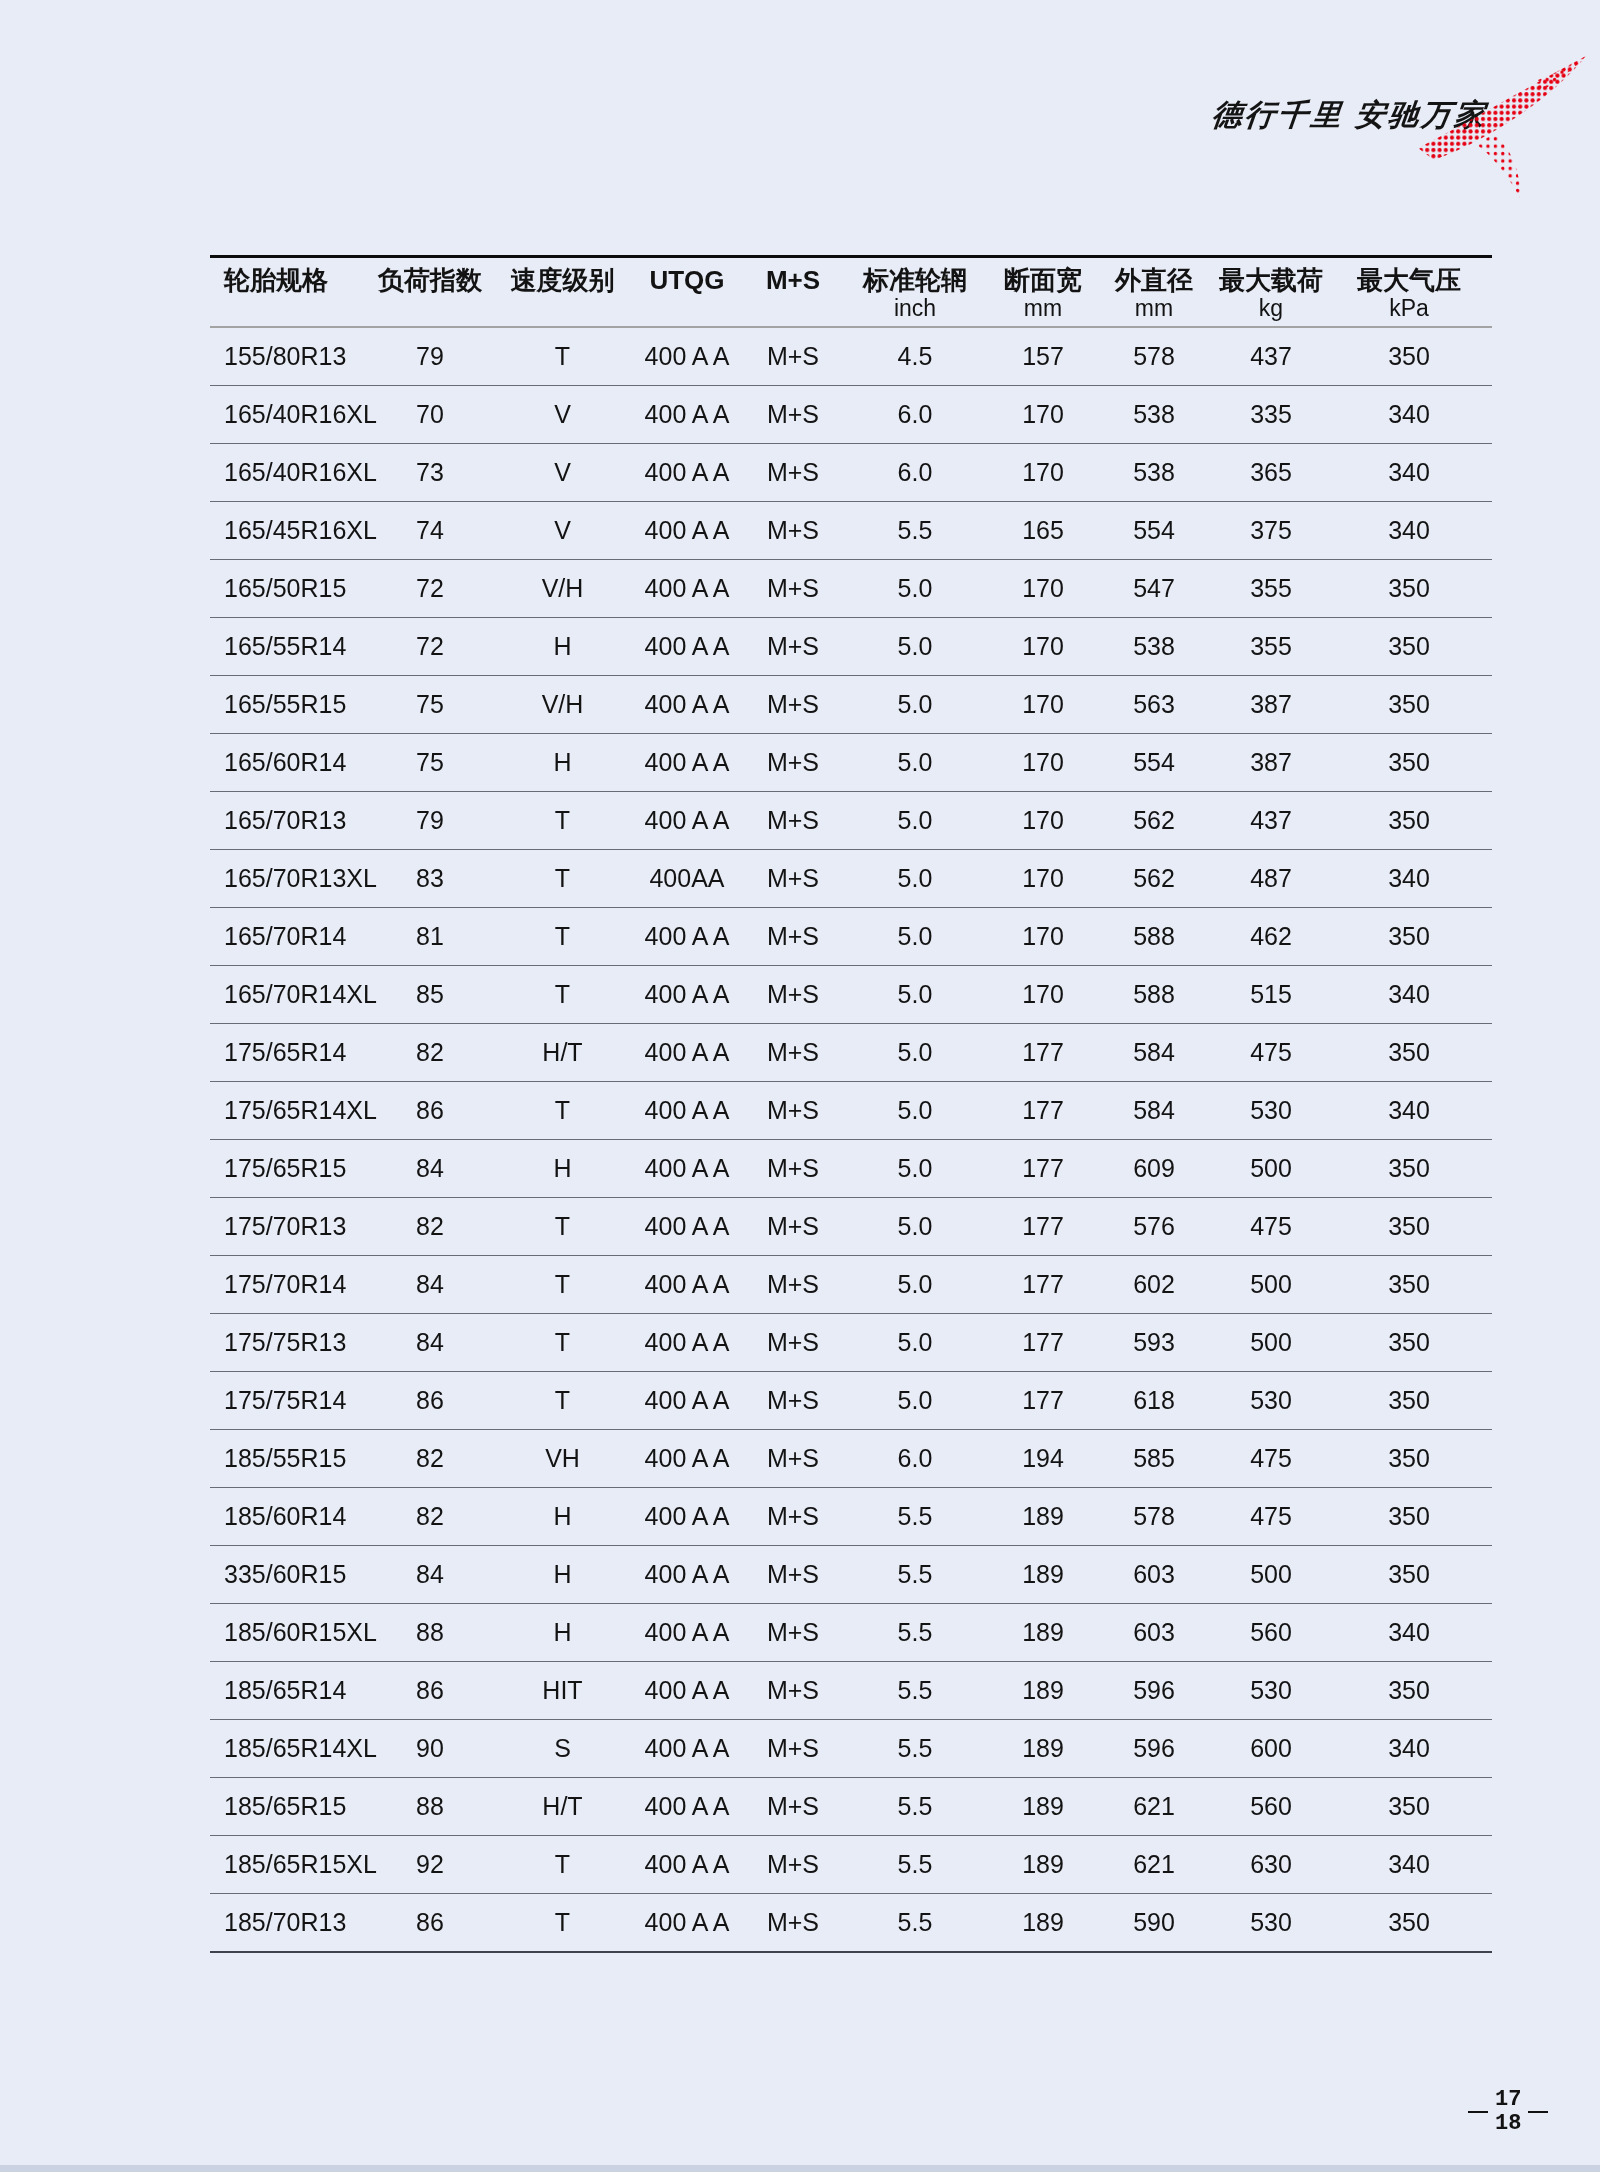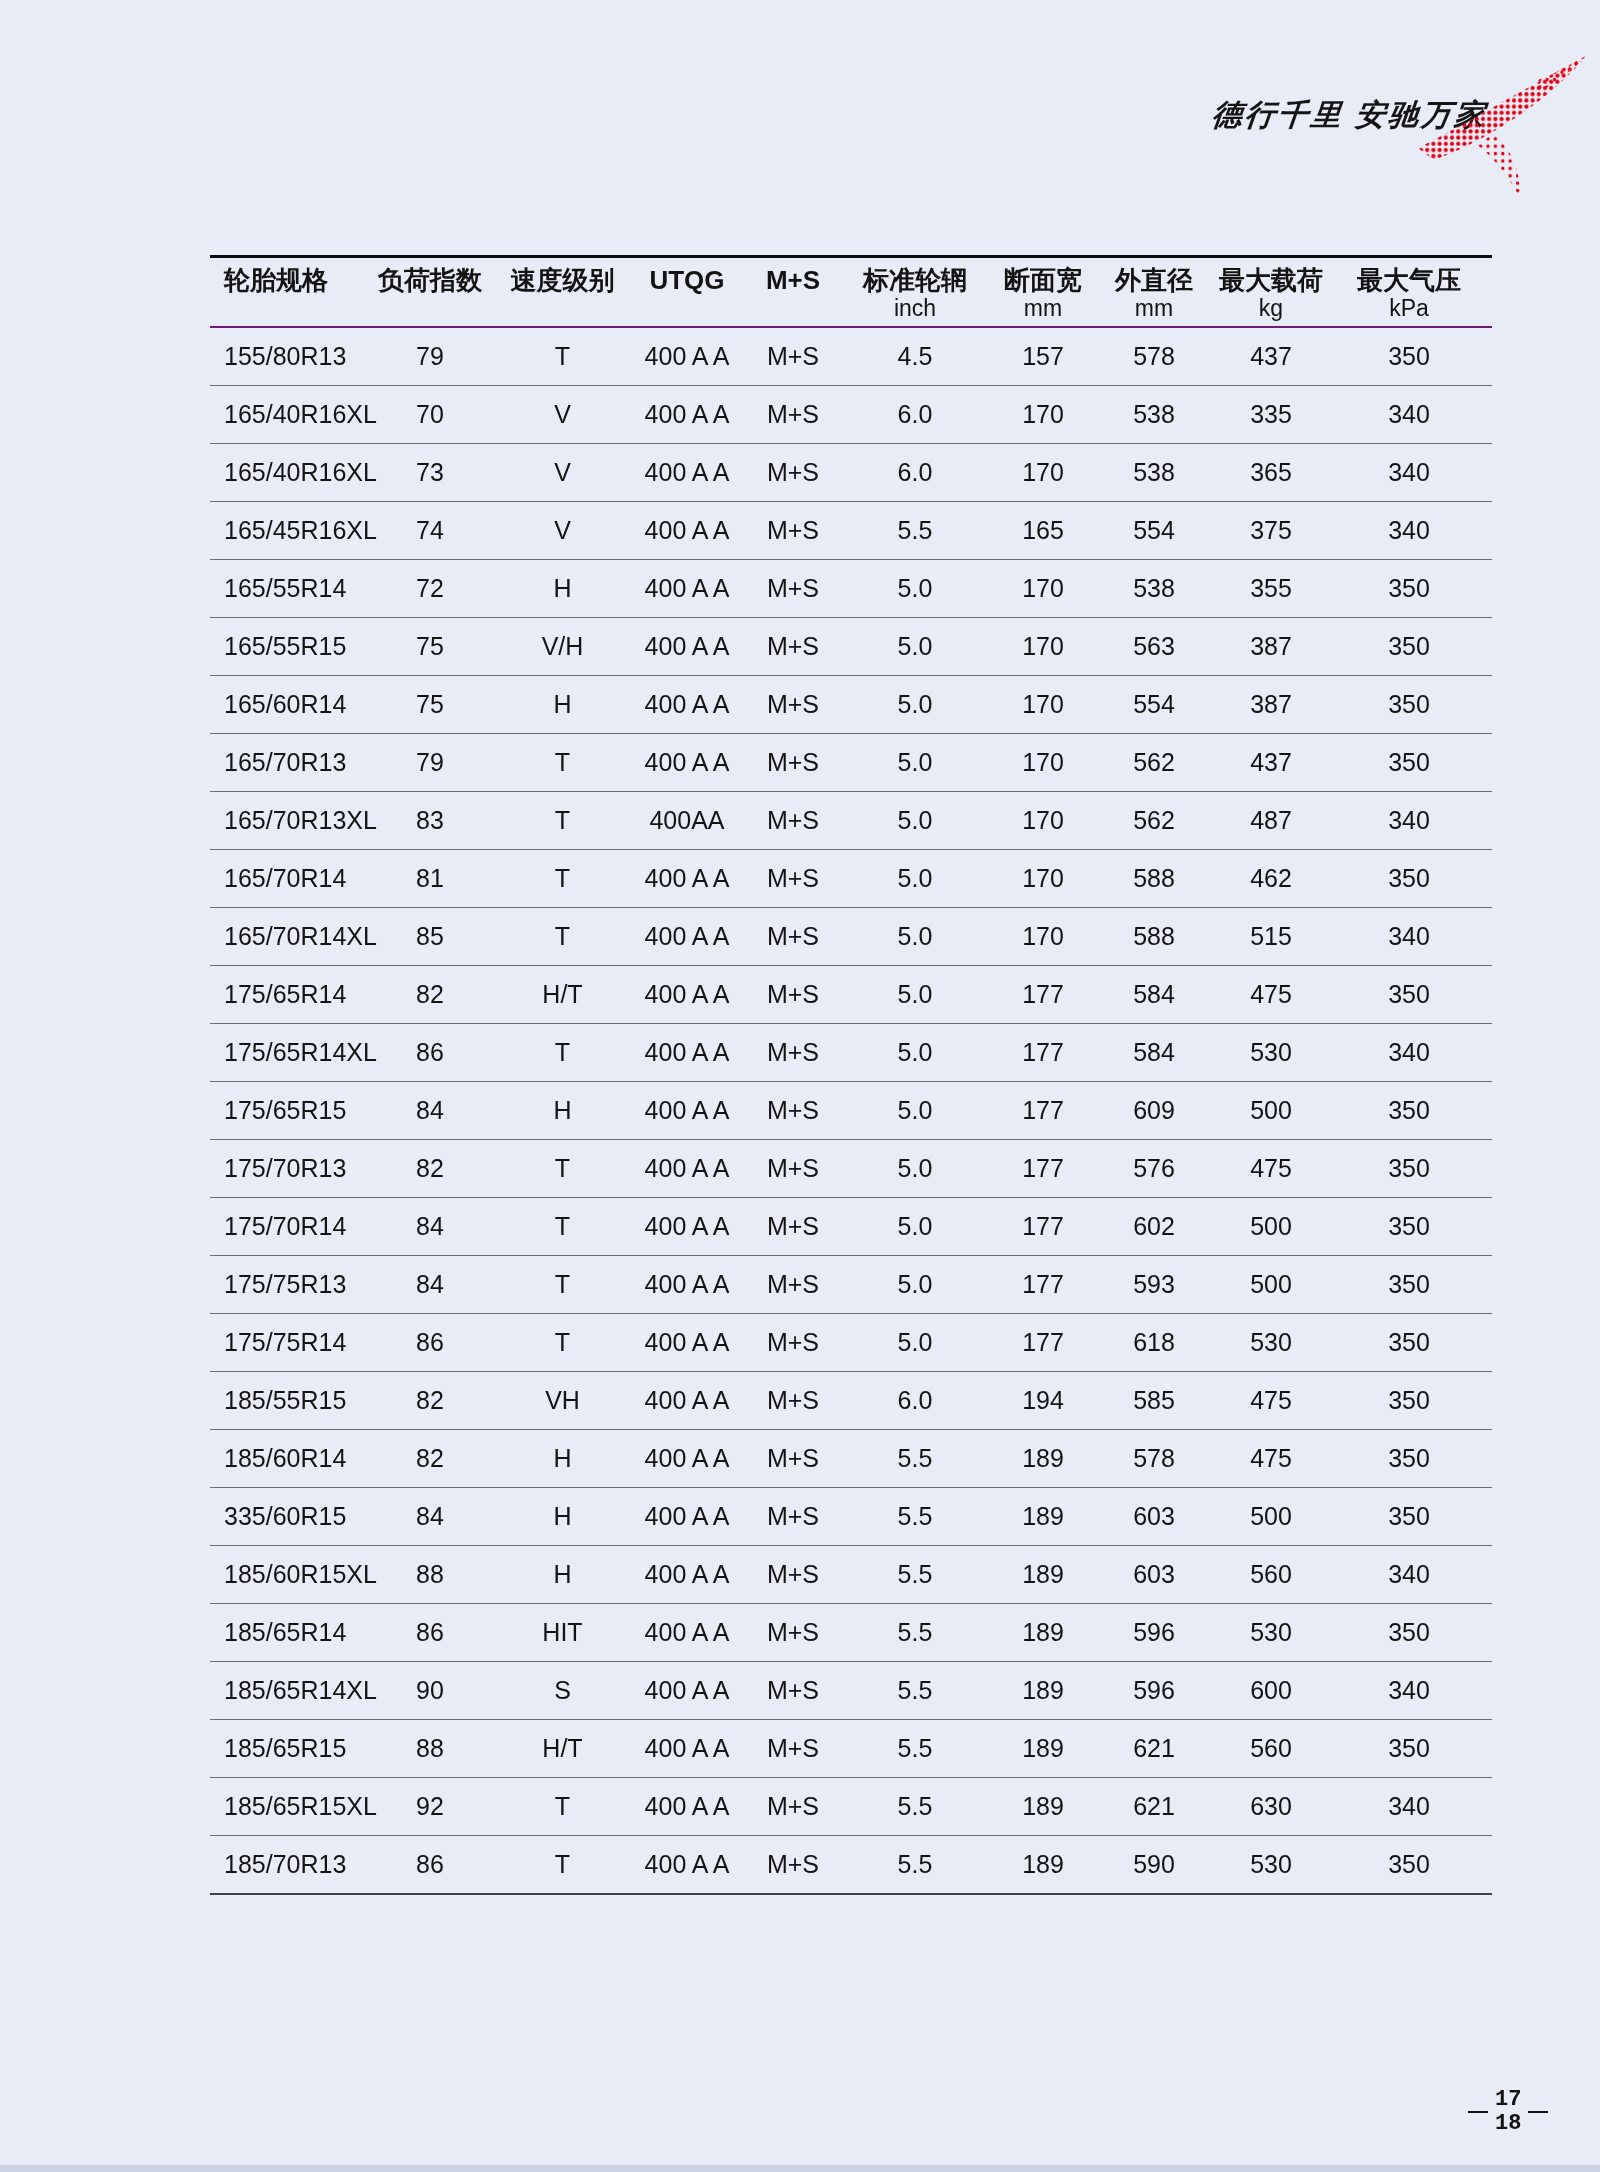--- a/index.html
+++ b/index.html
@@ -34,21 +34,21 @@
   table.spec th:nth-child(4),table.spec td:nth-child(4){width:126px;}
   table.spec th:nth-child(5),table.spec td:nth-child(5){width:86px;}
   table.spec th:nth-child(6),table.spec td:nth-child(6){width:158px;}
   table.spec th:nth-child(7),table.spec td:nth-child(7){width:98px;}
   table.spec th:nth-child(8),table.spec td:nth-child(8){width:124px;}
   table.spec th:nth-child(9),table.spec td:nth-child(9){width:110px;}
   table.spec th:nth-child(10),table.spec td:nth-child(10){width:166px;}
 
   thead th{
     border-top:3px solid #0c0c0d;
-    border-bottom:2px solid #701a75;
+    border-bottom:2px solid #a3a3a3;
     vertical-align:top;
     padding:7px 0 6px 0;
     text-align:center;
   }
   thead th.col-spec{text-align:left;padding-left:14px;}
   .h-label{display:block;font-size:26px;font-weight:bold;line-height:31px;}
   .h-unit{display:block;font-size:23px;font-weight:normal;line-height:24px;min-height:24px;}
 
   tbody td{
     height:57px;
@@ -183,20 +183,32 @@
             <td class="col-num">V</td>
             <td class="col-num">400 A A</td>
             <td class="col-num">M+S</td>
             <td class="col-num">5.5</td>
             <td class="col-num">165</td>
             <td class="col-num">554</td>
             <td class="col-num">375</td>
             <td class="col-num">340</td>
           </tr>
           <tr>
+            <td class="col-spec">165/50R15</td>
+            <td class="col-num">72</td>
+            <td class="col-num">V/H</td>
+            <td class="col-num">400 A A</td>
+            <td class="col-num">M+S</td>
+            <td class="col-num">5.0</td>
+            <td class="col-num">170</td>
+            <td class="col-num">547</td>
+            <td class="col-num">355</td>
+            <td class="col-num">350</td>
+          </tr>
+          <tr>
             <td class="col-spec">165/55R14</td>
             <td class="col-num">72</td>
             <td class="col-num">H</td>
             <td class="col-num">400 A A</td>
             <td class="col-num">M+S</td>
             <td class="col-num">5.0</td>
             <td class="col-num">170</td>
             <td class="col-num">538</td>
             <td class="col-num">355</td>
             <td class="col-num">350</td>

